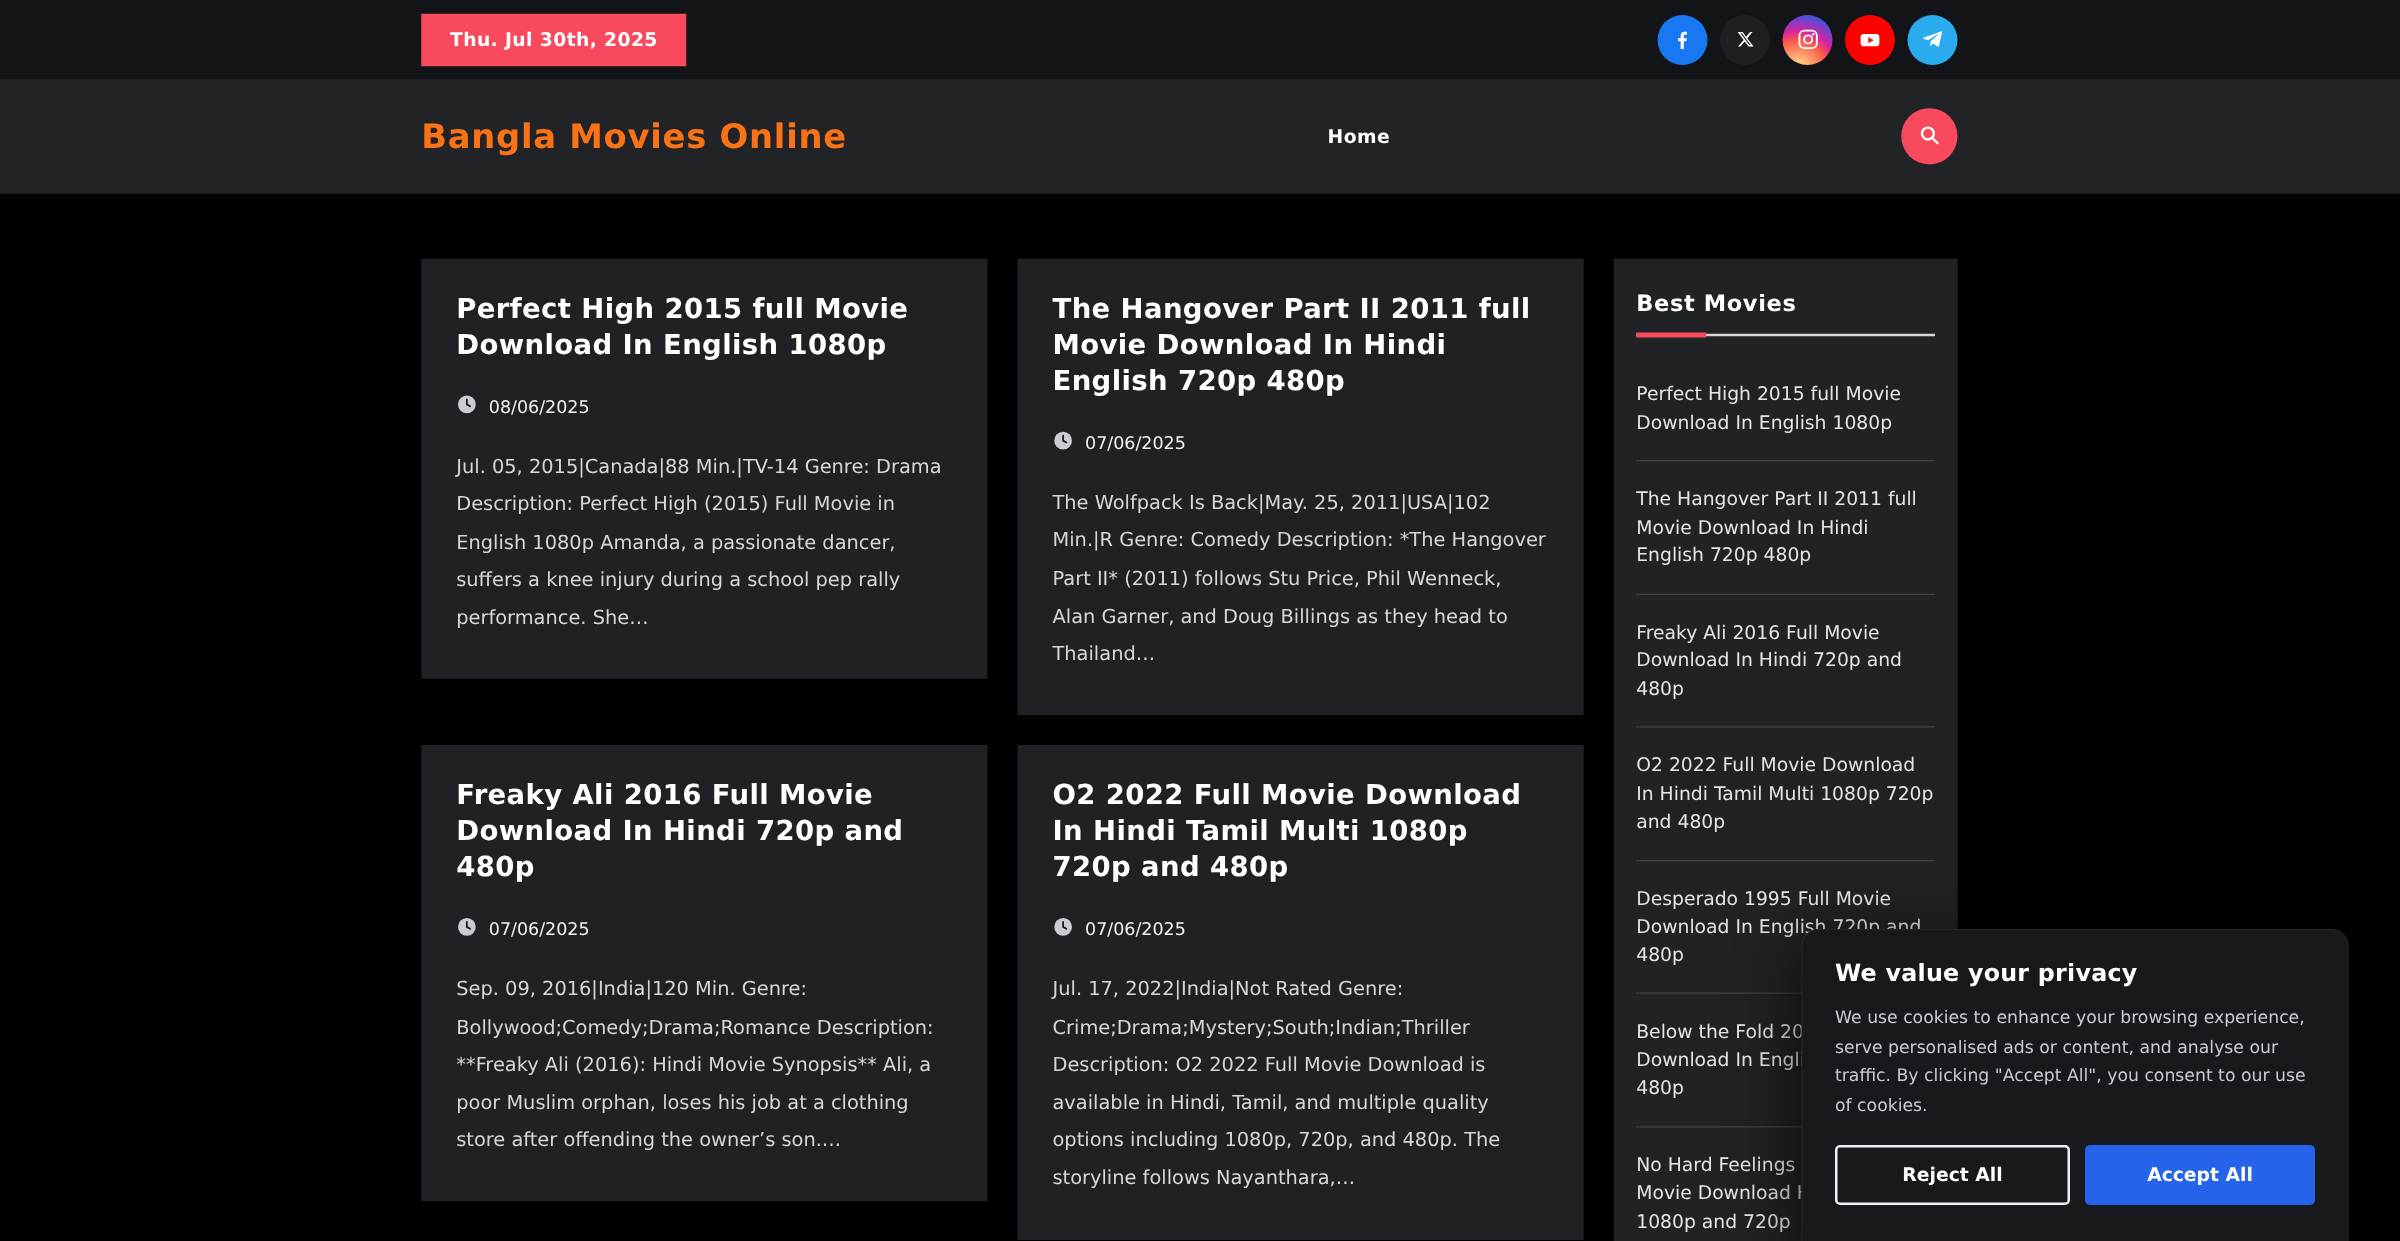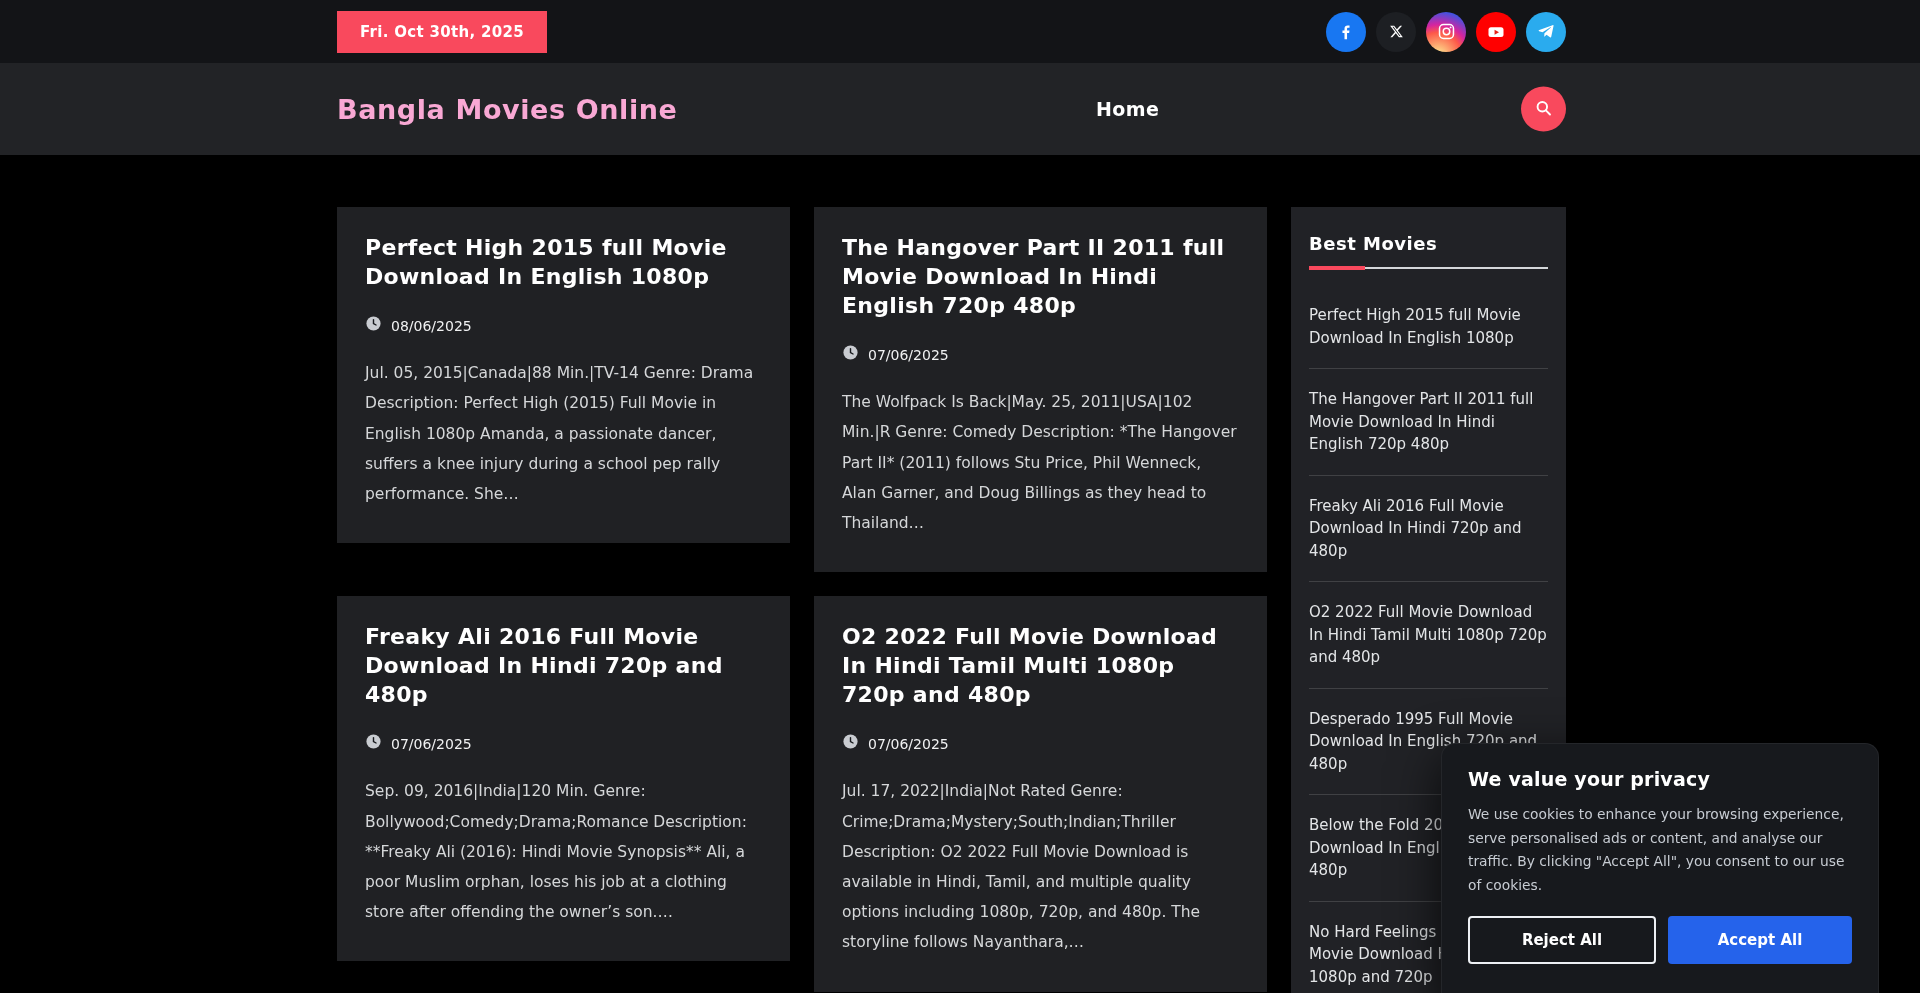--- a/index.html
+++ b/index.html
@@ -23,25 +23,25 @@
   .social-btn {
     width: 40px; height: 40px; border-radius: 50%;
     display: flex; align-items: center; justify-content: center; cursor: pointer;
   }
   .ig-grad { background: radial-gradient(circle at 30% 110%, #fdf497 0%, #fd5949 45%, #d6249f 60%, #285AEB 90%); }
 
   
   .header { height: 92px; background: #222326; display: flex; align-items: center; }
   .header-inner { position: relative; display: flex; align-items: center; height: 100%; }
   .logo {
-    font-size: 27px; font-weight: bold; color: #f9a8d4; letter-spacing: .6px; cursor: pointer;
+    font-size: 27px; font-weight: bold; color: #f97316; letter-spacing: .6px; cursor: pointer;
   }
   .nav-home {
-    position: absolute; left: 759px; top: 50%; transform: translateY(-50%);
-    font-size: 19px; font-weight: bold; color: #fff; letter-spacing: .4px; cursor: pointer;
+    position: absolute; left: 725px; top: 50%; transform: translateY(-50%);
+    font-size: 15px; font-weight: bold; color: #fff; letter-spacing: .4px; cursor: pointer;
   }
   .search-btn {
     position: absolute; right: 0; top: 50%; transform: translateY(-50%);
     width: 45px; height: 45px; border-radius: 50%; border: none;
     display: flex; align-items: center; justify-content: center; cursor: pointer;
   }
 
   
   .content { display: flex; gap: 24px; padding-top: 52px; align-items: flex-start; }
   .articles-grid {
@@ -87,21 +87,21 @@
     display: flex; align-items: center; justify-content: center;
     font-family: inherit; font-size: 15px; font-weight: bold; color: #fff; cursor: pointer;
   }
   .btn-reject { background: transparent; border: 2px solid #edf0f4; }
 </style>
 </head>
 <body>
 
 <div class="topbar">
   <div class="container topbar-inner">
-    <div class="date-badge" style="background: rgb(249, 73, 93);">Fri. Oct 30th, 2025</div>
+    <div class="date-badge" style="background: rgb(249, 73, 93);">Thu. Jul 30th, 2025</div>
     <div class="social" id="social-row">
   <a class="social-btn" style="background: rgb(24, 119, 242);">
           <span style="display: flex;">
             <svg viewBox="0 0 24 24" width="18" height="18" fill="#fff">
               <path d="M13.4 21.5v-8.3h2.8l.4-3.2h-3.2V7.9c0-.9.3-1.6 1.6-1.6h1.7V3.4c-.3 0-1.3-.1-2.5-.1-2.5 0-4.2 1.5-4.2 4.3V10H7.3v3.2H10v8.3h3.4z"></path>
             </svg>
           </span>
         </a>
 
   <a class="social-btn" style="background: rgb(29, 31, 35);">

